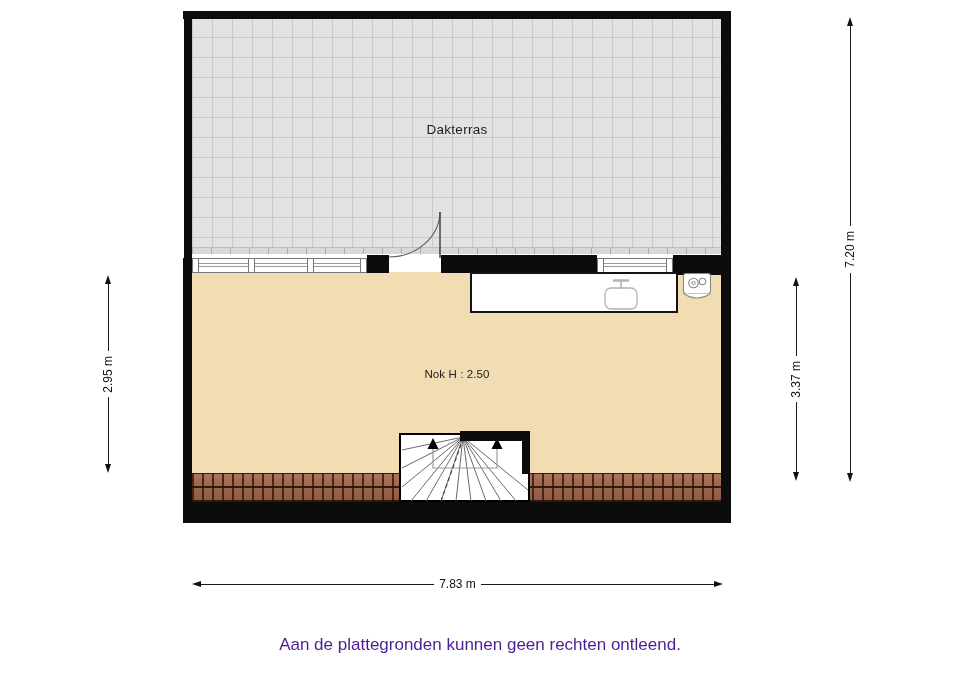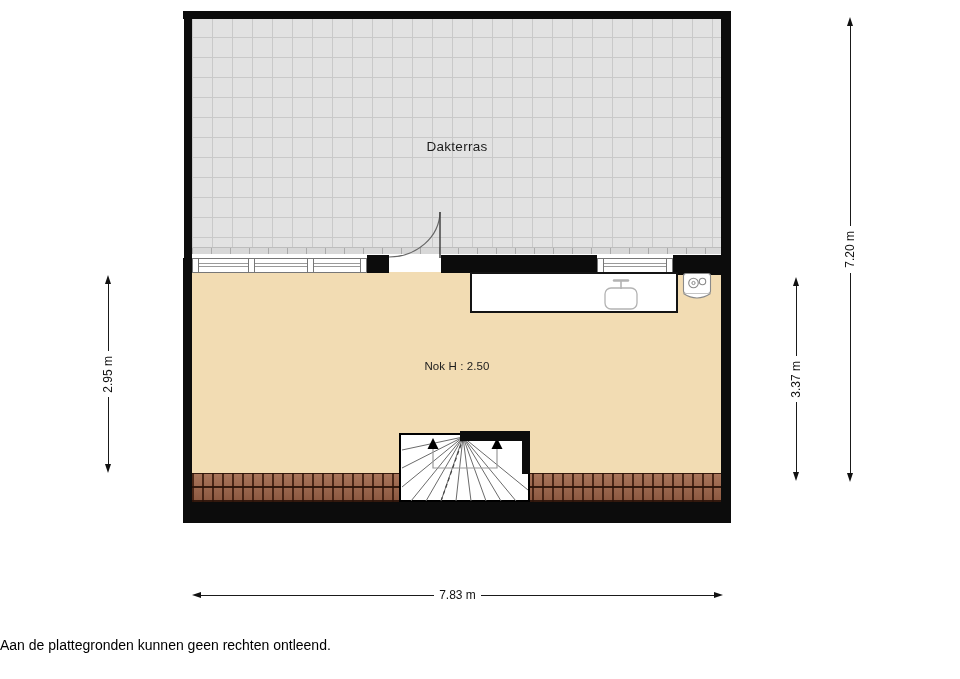--- a/index.html
+++ b/index.html
@@ -48,39 +48,39 @@
   }
 
   
   .counter{
     position:absolute;left:470px;top:272px;width:204px;height:37px;
     background:#ffffff;border:2px solid #141414;
   }
 
   
   .room-label{position:absolute;text-align:center;font-size:13.5px;letter-spacing:.3px;color:#1c1c1c;}
-  .sub-label{font-size:11.5px;margin-top:4px;letter-spacing:.1px;}
+  .sub-label{font-size:11.5px;margin-top:12px;letter-spacing:.1px;}
 
   
   .dim{position:absolute;display:flex;align-items:center;color:#111;}
-  .dim-h{flex-direction:row;height:14px;margin-top:11px;}
+  .dim-h{flex-direction:row;height:14px;}
   .dim-v{flex-direction:column;width:24px;}
   .dline{flex:1;height:1px;background:#1a1a1a;}
   .dlinev{flex:1;width:1px;background:#1a1a1a;}
   .dlabel{font-size:12px;padding:0 5px;white-space:nowrap;}
   .dlabel.vert{writing-mode:vertical-rl;transform:rotate(180deg);padding:5px 0;}
   .ah{width:0;height:0;border-top:3.5px solid transparent;border-bottom:3.5px solid transparent;}
   .ah.w{border-right:9px solid #111;}
   .ah.e{border-left:9px solid #111;}
   .av{width:0;height:0;border-left:3.5px solid transparent;border-right:3.5px solid transparent;}
   .av.n{border-bottom:9px solid #111;}
   .av.s{border-top:9px solid #111;}
 
   
-  .footer{position:absolute;left:0;right:0;top:636px;text-align:left;font-size:14px;line-height:18px;color:#000000;}
+  .footer{position:absolute;left:0;right:0;top:636px;text-align:center;font-size:17px;line-height:18px;color:#4c1d95;}
 </style>
 </head>
 <body>
 
 <div class="canvas">
 
   <div class="terrace"></div>
   <div class="grating"></div>
   <div class="threshold"></div>
 
@@ -146,21 +146,21 @@
     <rect x="61" y="1" width="70" height="10" fill="#0c0c0c"></rect>
     <rect x="123" y="1" width="8" height="43" fill="#0c0c0c"></rect>
   </svg>
 
   <div class="wall" style="left:183px;top:11px;width:548px;height:8px;"></div>
   <div class="wall" style="left:184px;top:11px;width:8px;height:252px;"></div>
   <div class="wall" style="left:183px;top:258px;width:9px;height:265px;"></div>
   <div class="wall" style="left:721px;top:11px;width:10px;height:512px;"></div>
   <div class="wall" style="left:183px;top:502px;width:548px;height:21px;"></div>
 
-  <div class="room-label" style="left:192px;top:139px;width:530px;">
+  <div class="room-label" style="left:192px;top:122px;width:530px;">
     <span>Dakterras</span>
   </div>
   <div class="room-label" style="left:192px;top:356px;width:530px;">
     <div class="sub-label">Nok H : 2.50</div>
   </div>
 
   <div class="dim dim-v" style="left:96px;top:275px;height:198px;">
     <span class="av n"></span>
     <span class="dlinev"></span>
     <span class="dlabel vert">2.95 m</span>

